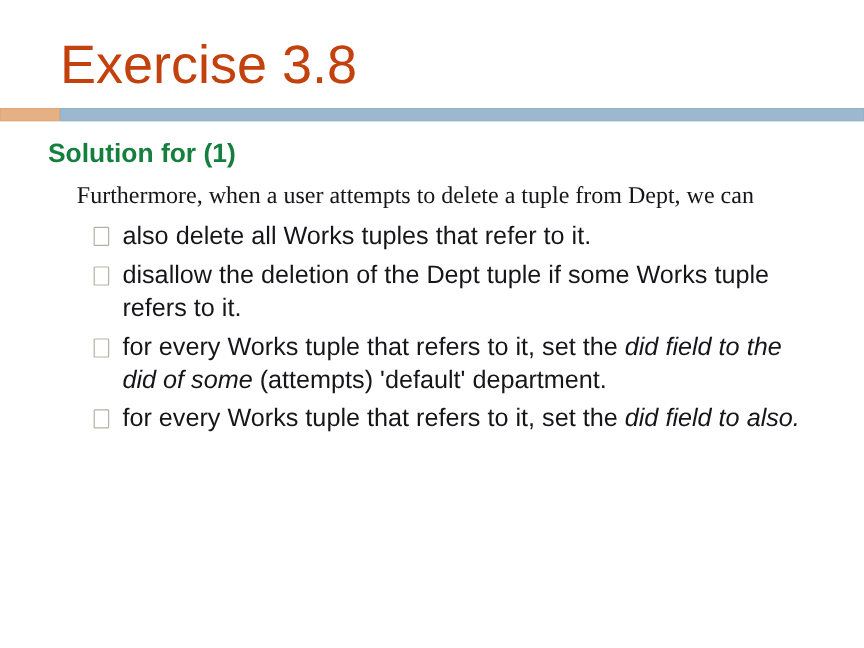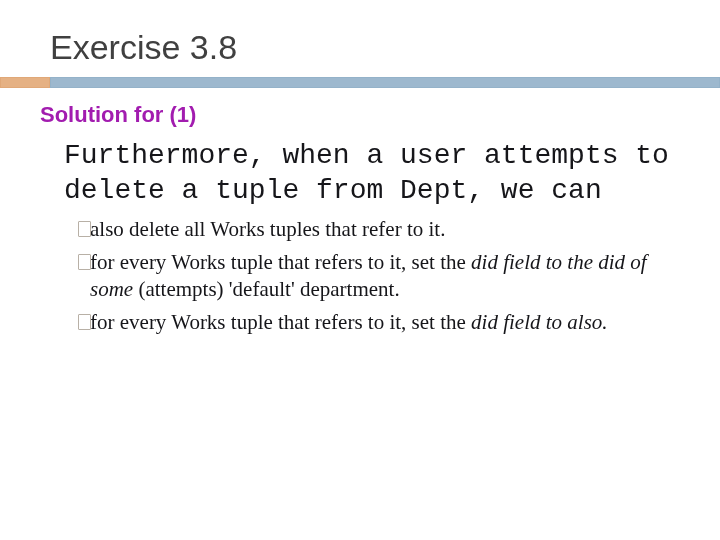--- a/index.html
+++ b/index.html
@@ -8,23 +8,23 @@
     height: 540px;
     background: #ffffff;
     font-family: Calibri, "Segoe UI", Arial, sans-serif;
     overflow: hidden;
     position: relative;
   }
   .title-area {
     padding: 28px 50px 10px 50px;
   }
   .title {
-    font-size: 34px;
+    font-size: 45px;
     font-weight: 300;
-    color: #404040;
+    color: #c2410c;
     font-family: Tahoma, Geneva, sans-serif;
   }
   .accent-row {
     display: flex;
     align-items: stretch;
     height: 11px;
     margin-bottom: 14px;
   }
   .accent-orange {
     width: 50px;
@@ -38,41 +38,40 @@
   }
   .content {
     padding: 0 40px 0 40px;
     color: #16161a;
   }
   .subhead {
     font-size: 22px;
     font-weight: 700;
     margin-bottom: 10px;
     font-family: Tahoma, Geneva, sans-serif;
-    color: #a21caf;
+    color: #15803d;
   }
   .intro {
-    font-size: 28px;
+    font-size: 20px;
     padding-left: 24px;
     line-height: 1.25;
     margin-bottom: 8px;
-    font-family: Liberation Mono, monospace;
+    font-family: Liberation Serif, serif;
   }
   .bullets {
     list-style: none;
     padding-left: 38px;
     font-size: 21px;
     font-family: Tahoma, Geneva, sans-serif;
   }
   .bullets li {
     position: relative;
-    padding-left: 12px;
+    padding-left: 24px;
     line-height: 1.28;
     margin-bottom: 6px;
-    font-family: Liberation Serif, serif;
   }
   .bullets li::before {
     content: "";
     position: absolute;
     left: 0;
     top: 5px;
     width: 11px;
     height: 14px;
     border: 1px solid #b8b0a6;
     border-radius: 1px;
@@ -90,16 +89,17 @@
 <div class="accent-row">
   <div class="accent-orange"></div>
   <div class="accent-blue"></div>
 </div>
 
 <div class="content">
   <div class="subhead">Solution for (1)</div>
   <div class="intro">Furthermore, when a user attempts to delete a tuple from Dept, we can</div>
   <ul class="bullets">
     <li><span>also delete all Works tuples that refer to it.</span></li>
+    <li><span>disallow the deletion of the Dept tuple if some Works tuple refers to it.</span></li>
     <li><span>for every Works tuple that refers to it, set the </span><span class="ital">did field to the did of some</span><span> (attempts) 'default' department.</span></li>
     <li><span>for every Works tuple that refers to it, set the </span><span class="ital">did field to also.</span><span></span></li>
   </ul>
 </div>
 
 </body></html>

